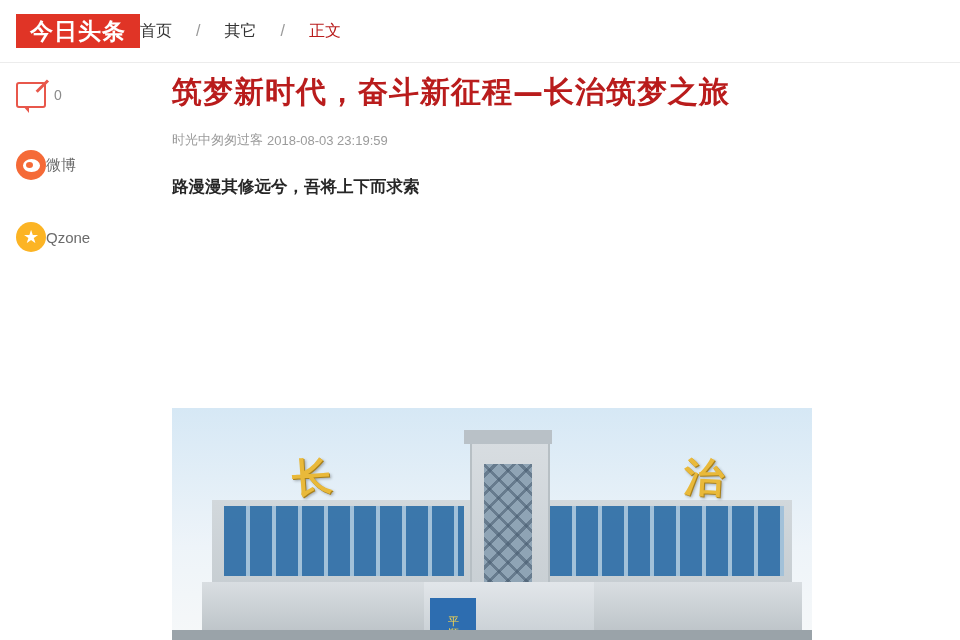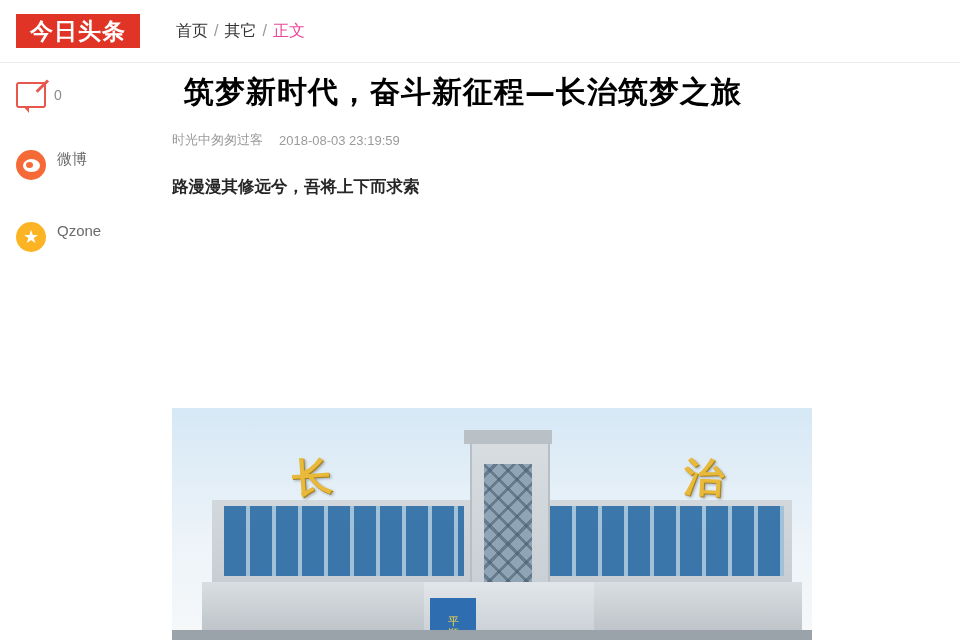--- a/index.html
+++ b/index.html
@@ -36,28 +36,27 @@
     color: #fff;
     font-size: 23px;
     font-weight: bold;
     letter-spacing: 1px;
     display: flex;
     align-items: center;
     justify-content: center;
     font-family: "DejaVu Sans", "Liberation Sans", sans-serif;
   }
   .breadcrumb {
-    margin-left: 36px;
     font-size: 16px;
     color: #333;
     display: flex;
     align-items: center;
-    gap: 6px;
-  }
-  .breadcrumb .crumb { color: #ec4899; }
+    gap: 24px;
+  }
+  .breadcrumb .crumb { color: #b91c1c; }
   .breadcrumb .crumb.link { color: #333; cursor: pointer; }
   .breadcrumb .sep { color: #999; }
 
   
   .rail {
     position: absolute;
     left: 16px;
     top: 82px;
     width: 120px;
   }
@@ -94,22 +93,21 @@
     background: #e8574b;
     transform: rotate(-45deg);
     transform-origin: right center;
   }
   .comment-count {
     font-size: 14px;
     color: #8a8a8a;
   }
   .rail-item {
     display: flex;
-    align-items: flex-start;
-    gap: 11px;
+    align-items: center;
     margin-bottom: 18px;
     cursor: pointer;
     margin-top: 42px;
   }
   .rail-ico {
     width: 30px;
     height: 30px;
     border-radius: 50%;
     display: flex;
     align-items: center;
@@ -163,31 +161,31 @@
   
   .article {
     position: absolute;
     left: 172px;
     top: 72px;
     width: 720px;
   }
   .title {
     font-size: 30px;
     font-weight: bold;
-    color: #000000;
+    color: #b91c1c;
     letter-spacing: 1px;
-    margin: 0 0 18px 12px;
+    margin: 0 0 18px 0;
     font-family: "DejaVu Sans", "Liberation Sans", sans-serif;
   }
   .meta {
     font-size: 13px;
     color: #9b9b9b;
     margin-bottom: 22px;
     display: flex;
-    gap: 16px;
+    gap: 4px;
     align-items: center;
   }
   .para {
     font-size: 16.5px;
     line-height: 1.95;
     color: #262626;
     margin: 0 0 14px 0;
     text-align: justify;
     font-family: "DejaVu Sans", "Liberation Sans", sans-serif;
   }

